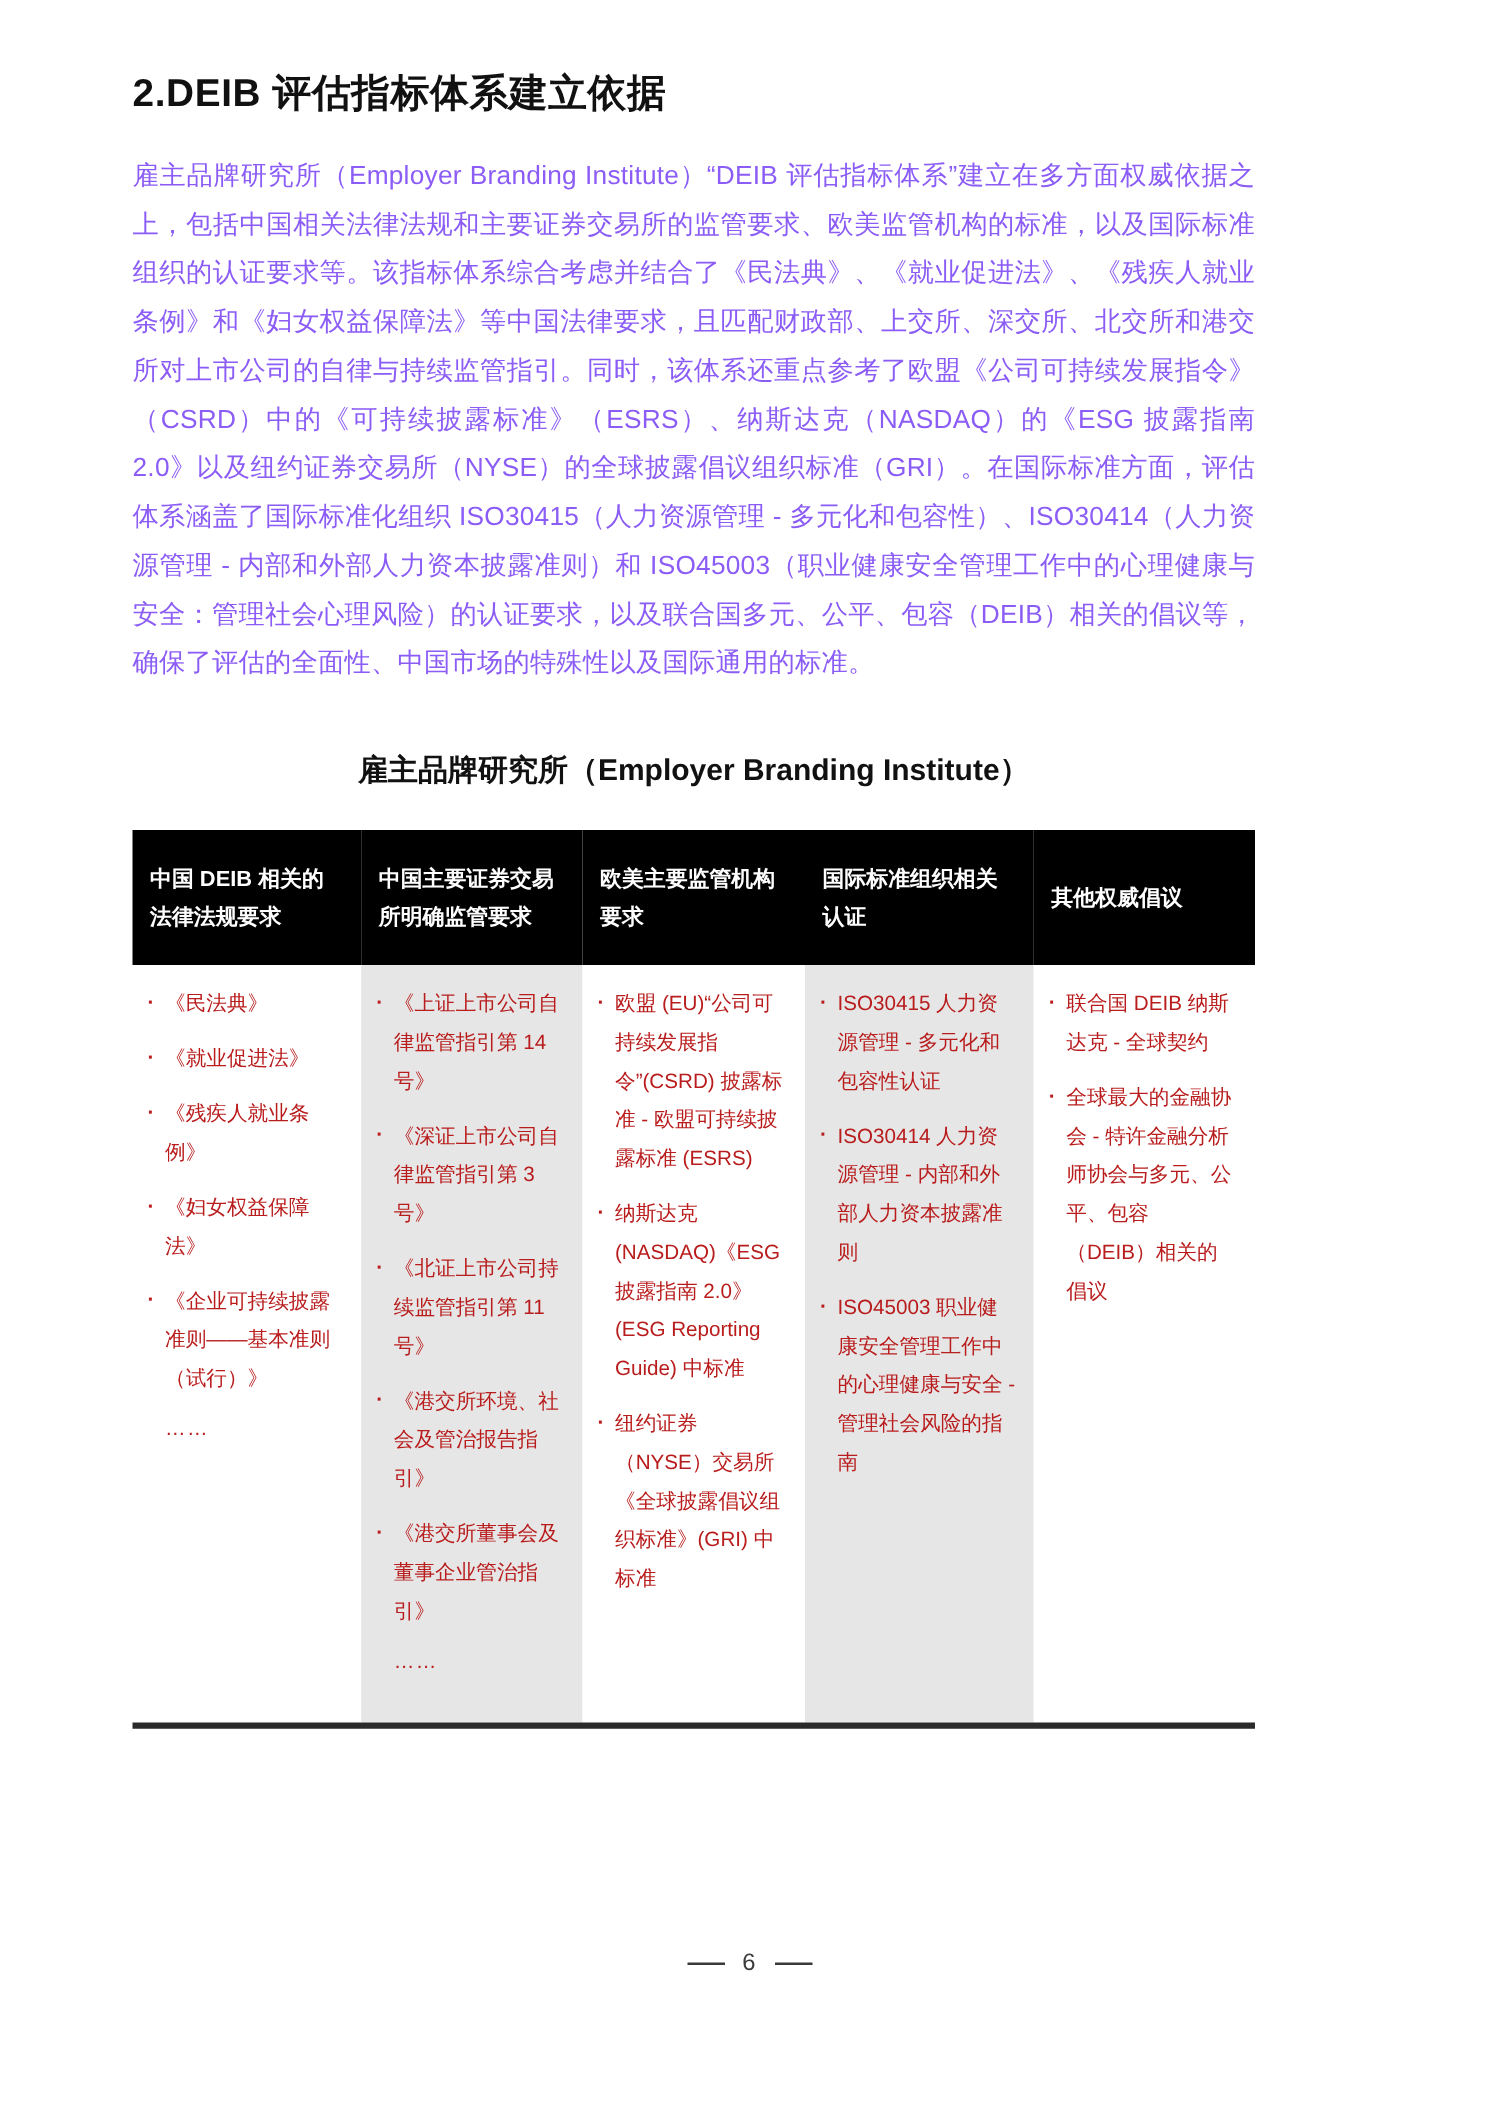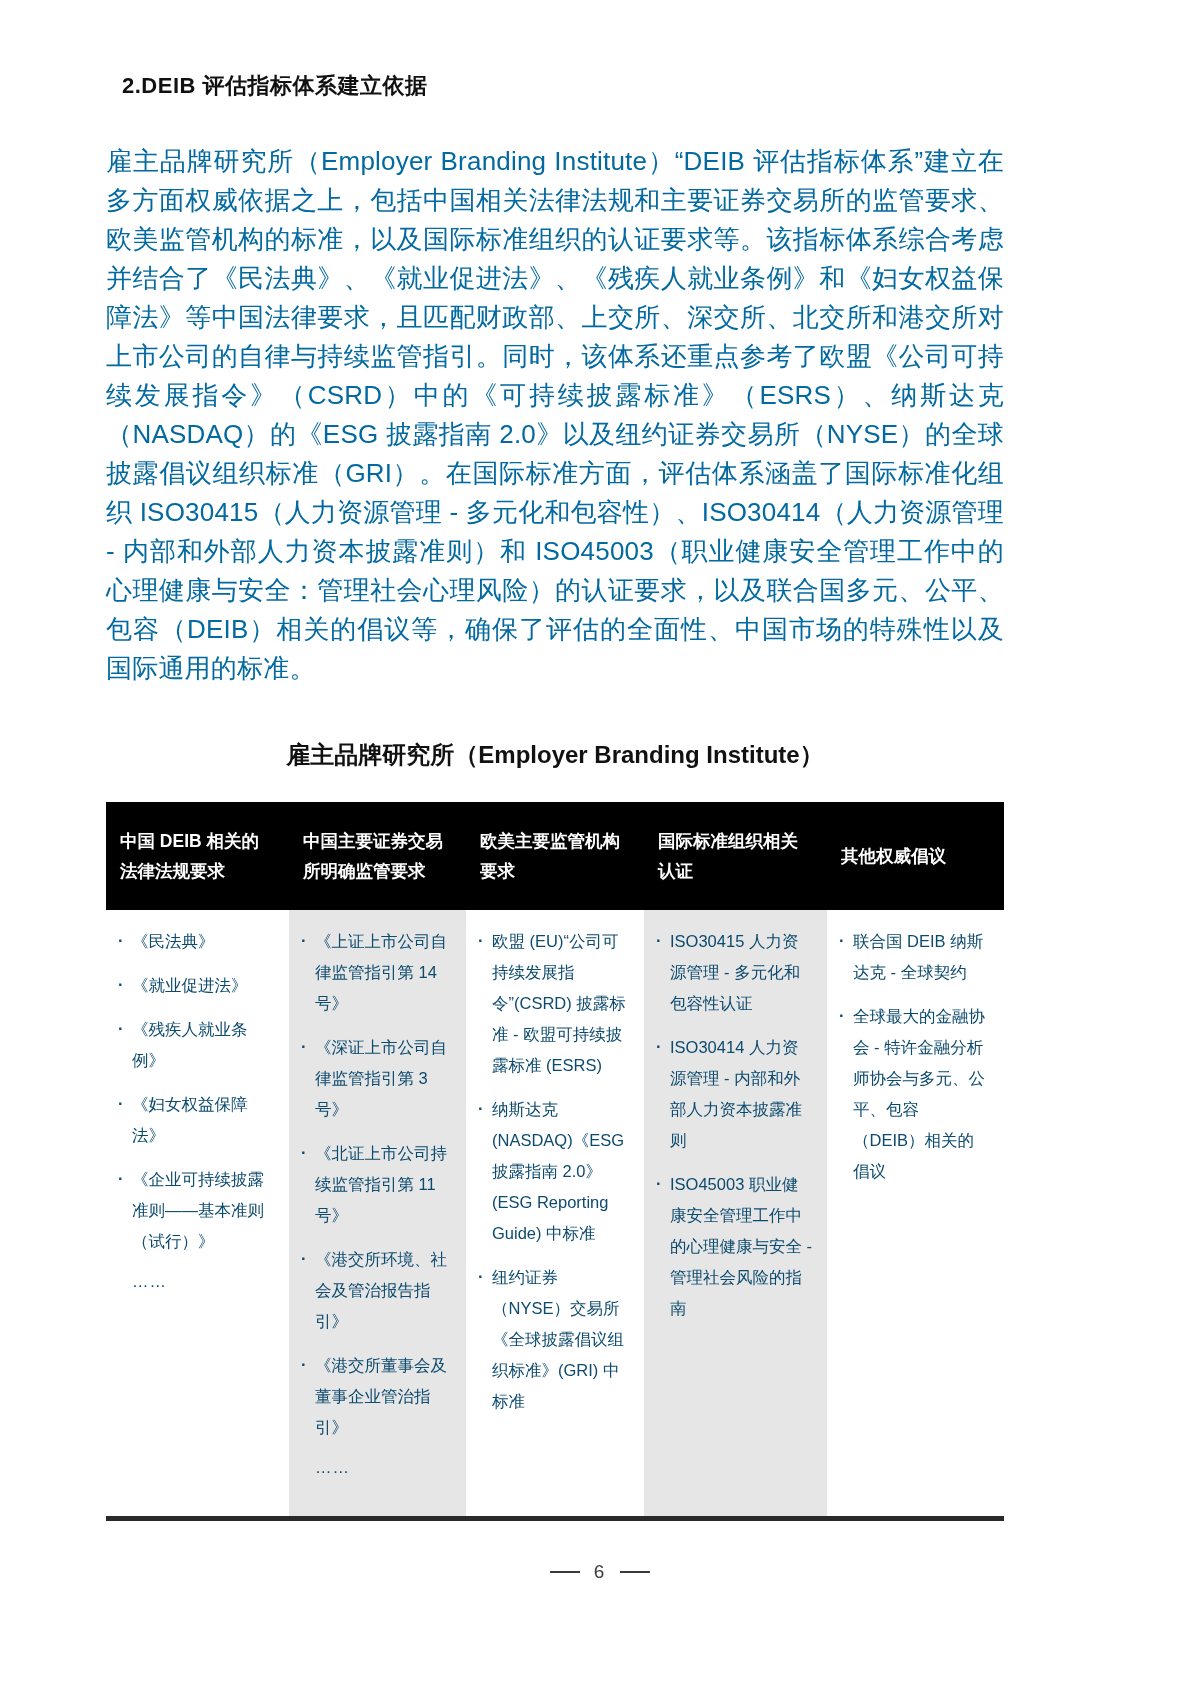--- a/index.html
+++ b/index.html
@@ -24,34 +24,34 @@
   }
   .content {
     position: absolute;
     left: 106px;
     top: 0;
     width: 898px;
   }
 
   
   .section-heading {
-    font-size: 22px;
+    font-size: 31px;
     font-weight: bold;
     letter-spacing: 0.5px;
     color: #111111;
-    margin: 16px;
+    margin: 0;
     padding-top: 56px;
     line-height: 1.25;
   }
 
   
   .body-para {
-    font-size: 26px;
+    font-size: 21px;
     line-height: 39px;
-    color: #0369a1;
+    color: #8b5cf6;
     margin: 0;
     padding-top: 26px;
     text-align: justify;
     text-justify: inter-character;
     letter-spacing: 0.2px;
   }
 
   
   .table-title {
     text-align: center;
@@ -85,21 +85,21 @@
     padding: 24px 14px 24px 14px;
     height: 108px;
     box-sizing: border-box;
     border: none;
   }
   table.deib tbody td {
     vertical-align: top;
     padding: 16px 14px 20px 10px;
     font-size: 16.5px;
     line-height: 31px;
-    color: #0c4a6e;
+    color: #b91c1c;
     border: none;
     height: 560px;
   }
   table.deib tbody td.shaded {
     background: #e6e6e6;
   }
   table.deib tbody td.plain {
     background: #ffffff;
   }
   .cell-list {

